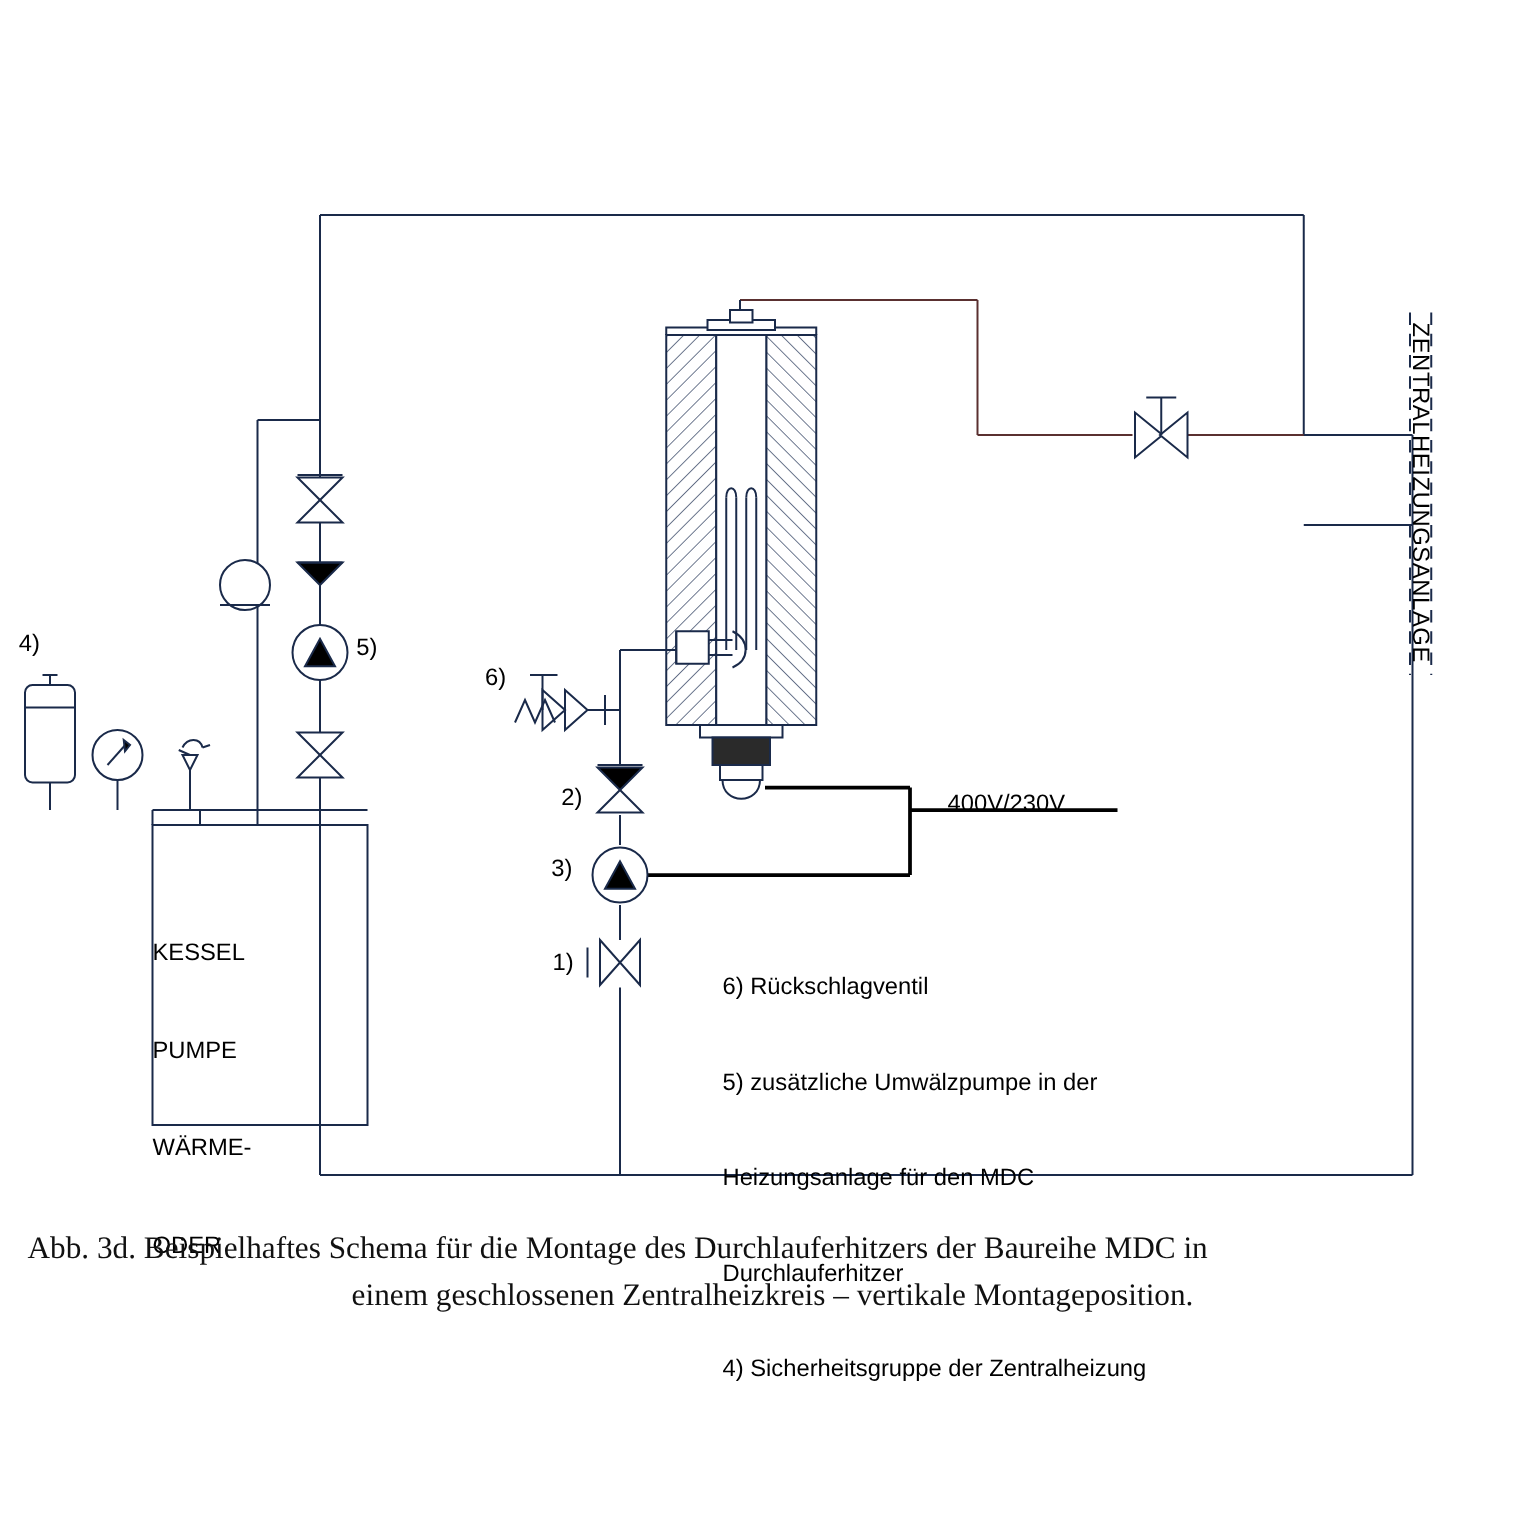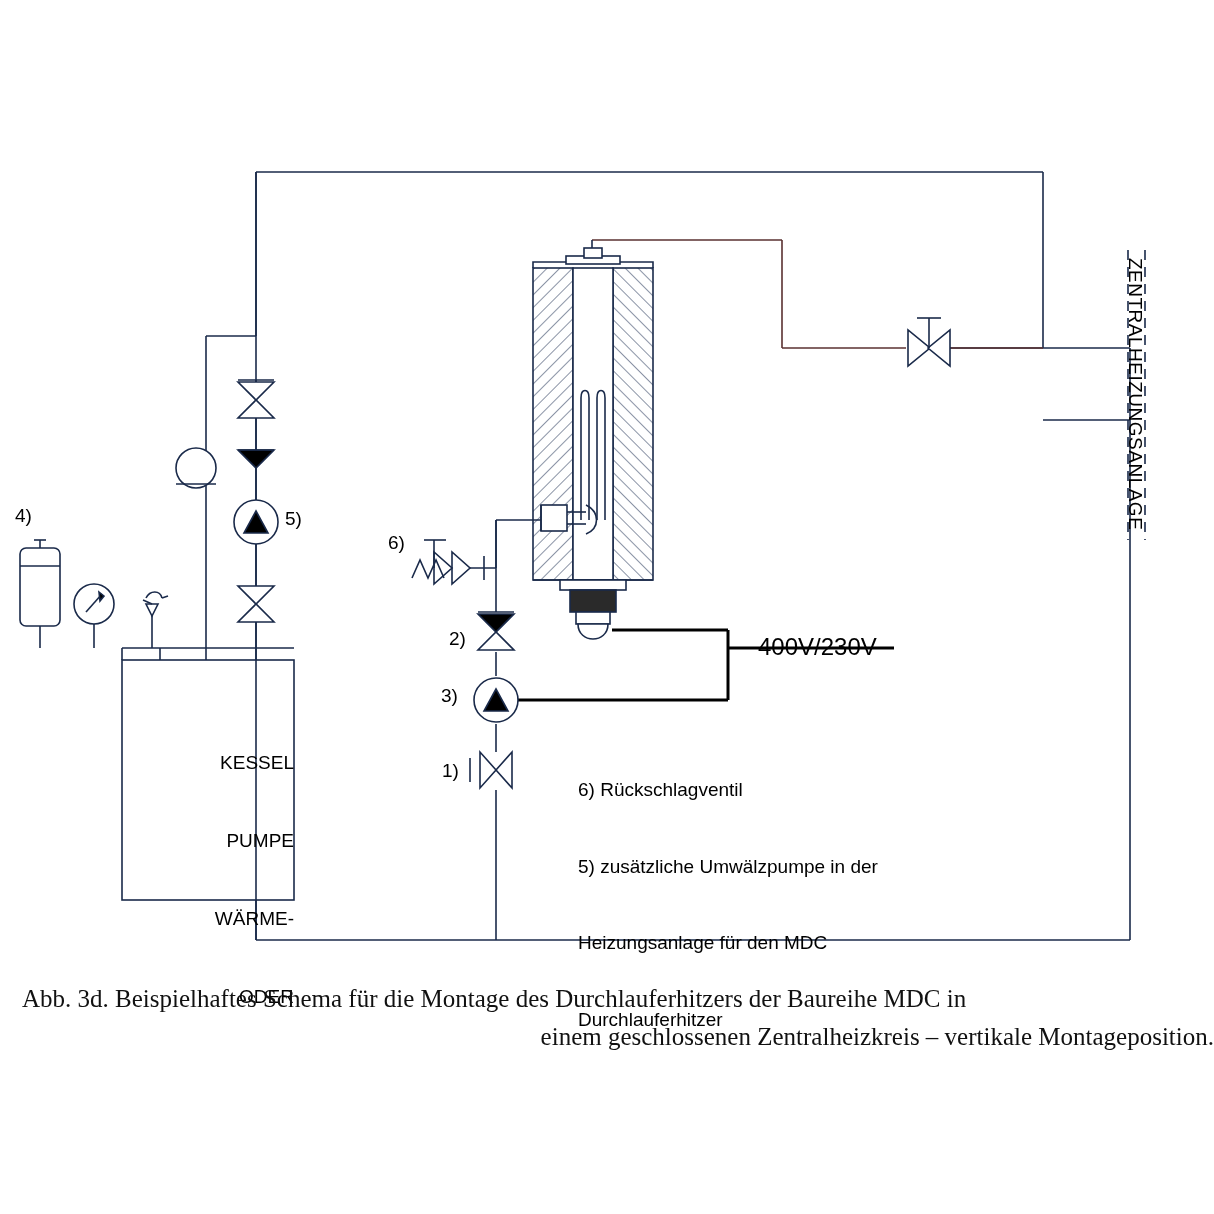--- a/index.html
+++ b/index.html
@@ -1,23 +1,23 @@
 <!DOCTYPE html>
 <html><head>
 <meta charset="utf-8">
 <style>
   html,body{margin:0;padding:0;background:#fff;}
   body{width:1214px;height:1214px;font-family:"Liberation Sans",sans-serif;color:#000;position:relative;overflow:hidden;}
   #stage{position:absolute;left:0;top:0;width:1214px;height:1214px;}
   svg{position:absolute;left:0;top:0;}
   .lbl{position:absolute;font-family:"Liberation Sans",sans-serif;color:#000;white-space:pre;}
   .num{font-size:19px;}
-  .vessel{font-size:19px;line-height:26px;text-align:right;}
+  .vessel{font-size:19px;line-height:26px;text-align:left;}
   .legend{font-size:19px;line-height:25.5px;}
-  .volt{font-size:24px;text-align:center;}
+  .volt{font-size:19px;text-align:center;}
   .zh{font-size:19px;letter-spacing:0.5px;}
   .caption{position:absolute;left:22px;top:980px;width:1192px;font-family:"Liberation Serif",serif;font-size:25px;line-height:38px;text-align:justify;color:#111;}
   .caption span{display:block;}
 </style>
 </head>
 <body>
 
 <div id="stage">
 
   <svg width="1214" height="1214" viewBox="0 0 1214 1214">
@@ -224,22 +224,23 @@
     <div>ODER</div>
   </div>
 
   <div class="lbl zh" style="left:1146px;top:258px;transform-origin:0 0;transform:rotate(90deg);">ZENTRALHEIZUNGSANLAGE</div>
 
   <div class="lbl legend" style="left:578px;top:726px;">
     <div>6) Rückschlagventil</div>
     <div>5) zusätzliche Umwälzpumpe in der</div>
     <div>Heizungsanlage für den MDC</div>
     <div>Durchlauferhitzer</div>
+    <div>4) Sicherheitsgruppe der Zentralheizung</div>
     
     
   </div>
 
   <div class="caption">
     <span>Abb. 3d. Beispielhaftes Schema für die Montage des Durchlauferhitzers der Baureihe MDC in</span>
-    <span style="text-align:right;">einem geschlossenen Zentralheizkreis – vertikale Montageposition.</span>
+    <span style="text-align:center;">einem geschlossenen Zentralheizkreis – vertikale Montageposition.</span>
   </div>
 
 </div>
 
 </body></html>

